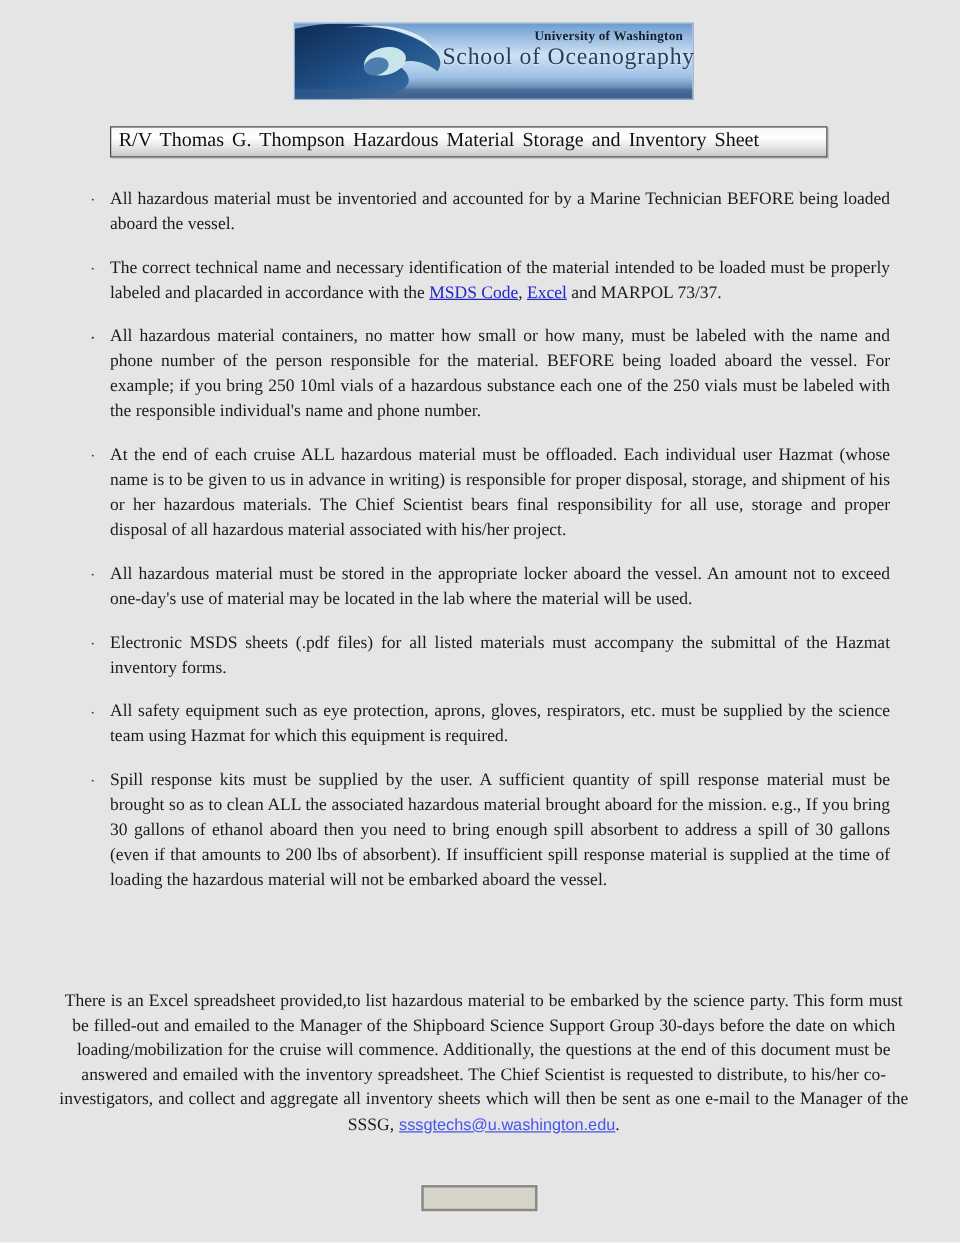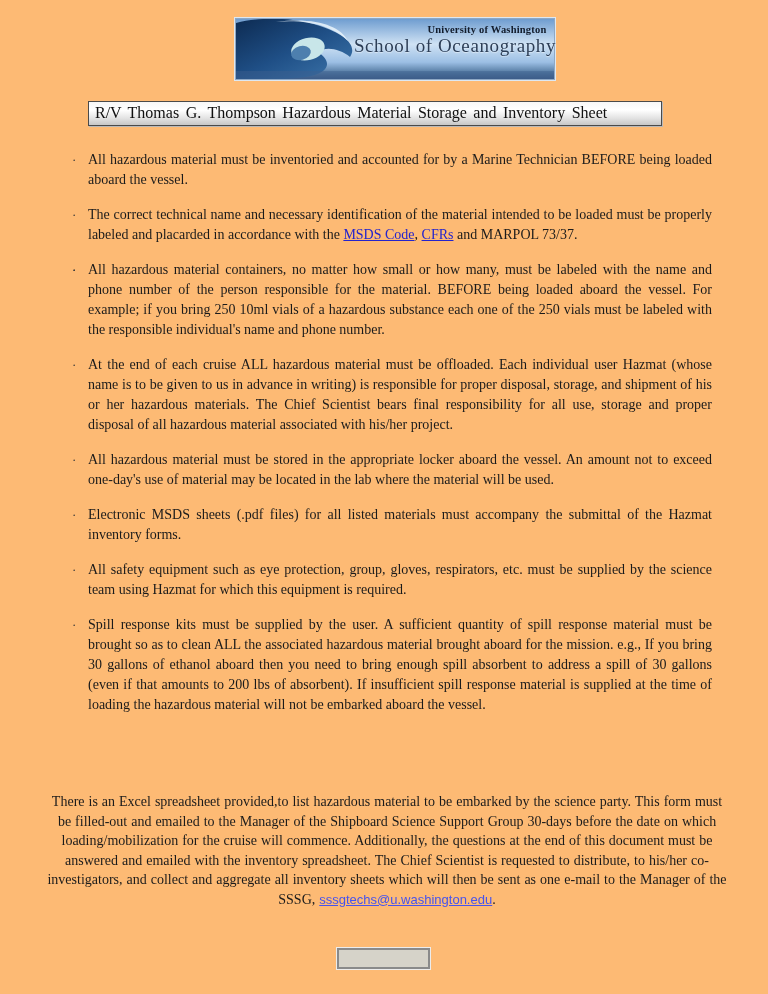--- a/index.html
+++ b/index.html
@@ -1,20 +1,20 @@
 <!DOCTYPE html>
 <html><head>
 <meta charset="utf-8">
 <style>
   html,body { margin:0; padding:0; background:#ffffff; }
   .page {
     position: relative;
     width: 768px;
     height: 994px;
-    background: #fdba74;
+    background: #e5e5e5;
     font-family: "Liberation Serif", "DejaVu Serif", serif;
     color: #1b1b1b;
     overflow: hidden;
   }
 
   
   .banner {
     position: absolute;
     left: 235px; top: 18px;
     width: 318px; height: 60px;
@@ -153,21 +153,21 @@
     <span>R/V Thomas G. Thompson Hazardous Material Storage and Inventory Sheet</span>
   </div>
 
   <ul class="bullets">
     <li>
       <span class="dot">·</span>
       <span>All hazardous material must be inventoried and accounted for by a Marine Technician BEFORE being loaded aboard the vessel.</span>
     </li>
     <li>
       <span class="dot">·</span>
-      <span>The correct technical name and necessary identification of the material intended to be loaded must be properly labeled and placarded in accordance with the </span><a class="doclink">MSDS Code</a><span>, </span><a class="doclink">CFRs</a><span> and MARPOL 73/37.</span>
+      <span>The correct technical name and necessary identification of the material intended to be loaded must be properly labeled and placarded in accordance with the </span><a class="doclink">MSDS Code</a><span>, </span><a class="doclink">Excel</a><span> and MARPOL 73/37.</span>
     </li>
     <li>
       <span class="dot">·</span>
     </li>
     <li>
       <span class="dot">·</span>
       <span>All hazardous material containers, no matter how small or how many, must be labeled with the name and phone number of the person responsible for the material. BEFORE being loaded aboard the vessel. For example; if you bring 250 10ml vials of a hazardous substance each one of the 250 vials must be labeled with the responsible individual's name and phone number.</span>
     </li>
     <li>
       <span class="dot">·</span>
@@ -176,21 +176,21 @@
     <li>
       <span class="dot">·</span>
       <span>All hazardous material must be stored in the appropriate locker aboard the vessel. An amount not to exceed one-day's use of material may be located in the lab where the material will be used.</span>
     </li>
     <li>
       <span class="dot">·</span>
       <span>Electronic MSDS sheets (.pdf files) for all listed materials must accompany the submittal of the Hazmat inventory forms.</span>
     </li>
     <li>
       <span class="dot">·</span>
-      <span>All safety equipment such as eye protection, group, gloves, respirators, etc. must be supplied by the science team using Hazmat for which this equipment is required.</span>
+      <span>All safety equipment such as eye protection, aprons, gloves, respirators, etc. must be supplied by the science team using Hazmat for which this equipment is required.</span>
     </li>
     <li>
       <span class="dot">·</span>
       <span>Spill response kits must be supplied by the user. A sufficient quantity of spill response material must be brought so as to clean ALL the associated hazardous material brought aboard for the mission. e.g., If you bring 30 gallons of ethanol aboard then you need to bring enough spill absorbent to address a spill of 30 gallons (even if that amounts to 200 lbs of absorbent). If insufficient spill response material is supplied at the time of loading the hazardous material will not be embarked aboard the vessel.</span>
     </li>
   </ul>
 
   <p class="closing">
     <span>There is an Excel spreadsheet provided,to list hazardous material to be embarked by the science party. This form must be filled-out and emailed to the Manager of the Shipboard Science Support Group 30-days before the date on which loading/mobilization for the cruise will commence. Additionally, the questions at the end of this document must be answered and emailed with the inventory spreadsheet. The Chief Scientist is requested to distribute, to his/her co-investigators, and collect and aggregate all inventory sheets which will then be sent as one e-mail to the Manager of the SSSG, </span><a class="email-link">sssgtechs@u.washington.edu</a><span>.</span>
   </p>

